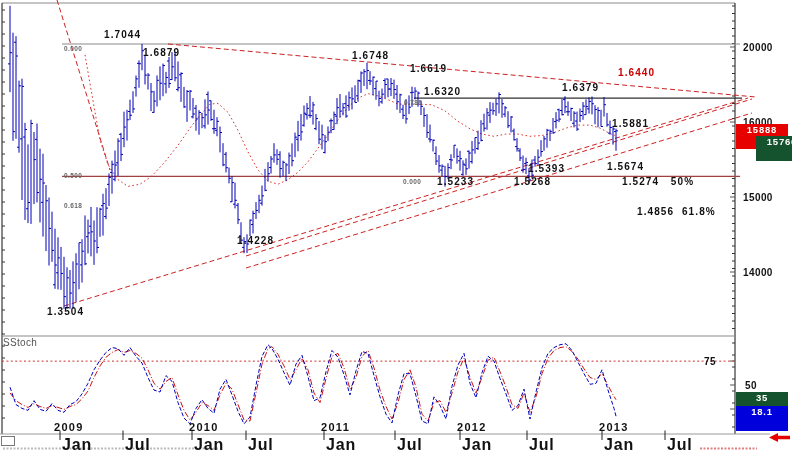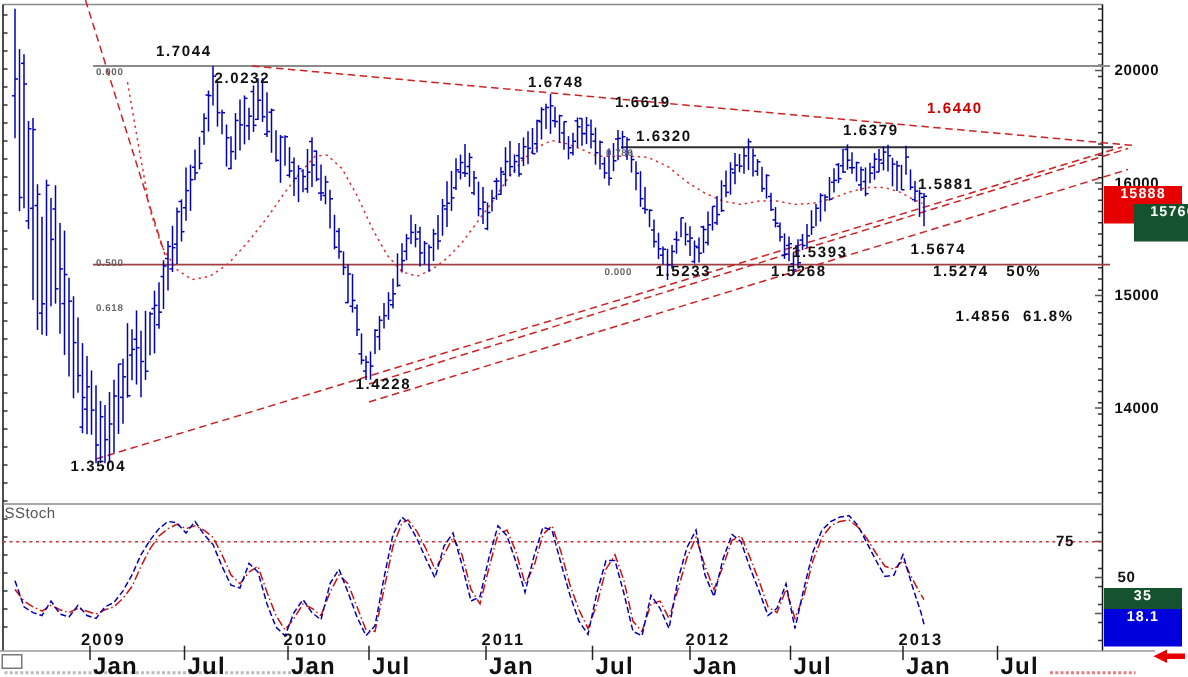--- a/index.html
+++ b/index.html
@@ -653,34 +653,34 @@
       <line x1="602" y1="430.5" x2="602" y2="440" stroke="#222" stroke-width="1"></line>
       <line x1="665" y1="430.5" x2="665" y2="440" stroke="#222" stroke-width="1"></line>
       <rect x="1.5" y="436.5" width="13" height="9" fill="#ffffff" stroke="#777"></rect>
       <polygon points="769,437.5 778,433 778,435.7 790,435.7 790,439.3 778,439.3 778,442" fill="#e60000"></polygon>
       <line x1="3" y1="448.5" x2="218" y2="448.5" stroke="#bbbbbb" stroke-width="2" stroke-dasharray="2,1.5"></line>
       <line x1="700" y1="448.5" x2="757" y2="448.5" stroke="#e08080" stroke-width="2" stroke-dasharray="2,1.5"></line>
     </svg>
   <div id="labels">
     <div class="lb stochtitle" style="left:3px;top:337px;">SStoch</div>
   <div class="lb anno" style="left: 104px; top: 29px; color: rgb(17, 17, 17);">1.7044</div>
-      <div class="lb anno" style="left: 143px; top: 47px; color: rgb(17, 17, 17);">2.0232</div>
+      <div class="lb anno" style="left: 143px; top: 47px; color: rgb(17, 17, 17);">1.6879</div>
       <div class="lb anno" style="left: 352px; top: 50px; color: rgb(17, 17, 17);">1.6748</div>
       <div class="lb anno" style="left: 410px; top: 63px; color: rgb(17, 17, 17);">1.6619</div>
       <div class="lb anno" style="left: 562px; top: 82px; color: rgb(17, 17, 17); text-align: center;">1.6379</div>
       <div class="lb anno" style="left: 618px; top: 67px; color: rgb(204, 0, 0);">1.6440</div>
       <div class="lb anno" style="left: 424px; top: 86px; color: rgb(17, 17, 17);">1.6320</div>
       <div class="lb anno" style="left: 612px; top: 118px; color: rgb(17, 17, 17);">1.5881</div>
       <div class="lb anno" style="left: 607px; top: 161px; color: rgb(17, 17, 17);">1.5674</div>
       <div class="lb anno" style="left: 528px; top: 163px; color: rgb(17, 17, 17);">1.5393</div>
       <div class="lb anno" style="left: 437px; top: 176px; color: rgb(17, 17, 17);">1.5233</div>
       <div class="lb anno" style="left: 514px; top: 176px; color: rgb(17, 17, 17);">1.5268</div>
       <div class="lb anno" style="left: 622px; top: 176px; color: rgb(17, 17, 17);">1.5274   50%</div>
       <div class="lb anno" style="left: 637px; top: 206px; color: rgb(17, 17, 17); text-align: center;">1.4856  61.8%</div>
-      <div class="lb anno" style="left: 237px; top: 251px; color: rgb(17, 17, 17);">1.4228</div>
+      <div class="lb anno" style="left: 237px; top: 235px; color: rgb(17, 17, 17);">1.4228</div>
       <div class="lb anno" style="left: 47px; top: 306px; color: rgb(17, 17, 17); text-align: center;">1.3504</div>
       <div class="lb fib" style="left: 64px; top: 45px;">0.000</div>
       <div class="lb fib" style="left: 404px; top: 99px;">0.786</div>
       <div class="lb fib" style="left: 403px; top: 178px;">0.000</div>
       <div class="lb fib" style="left: 64px; top: 172px;">0.500</div>
       <div class="lb fib" style="left: 64px; top: 202px;">0.618</div>
       <div class="lb tick" style="left: 743px; top: 42px; color: rgb(17, 17, 17);">20000</div>
       <div class="lb tick" style="left: 743px; top: 117px; color: rgb(17, 17, 17);">16000</div>
       <div class="lb tick" style="left: 743px; top: 192px; color: rgb(17, 17, 17);">15000</div>
       <div class="lb tick" style="left: 743px; top: 267px; color: rgb(17, 17, 17);">14000</div>

